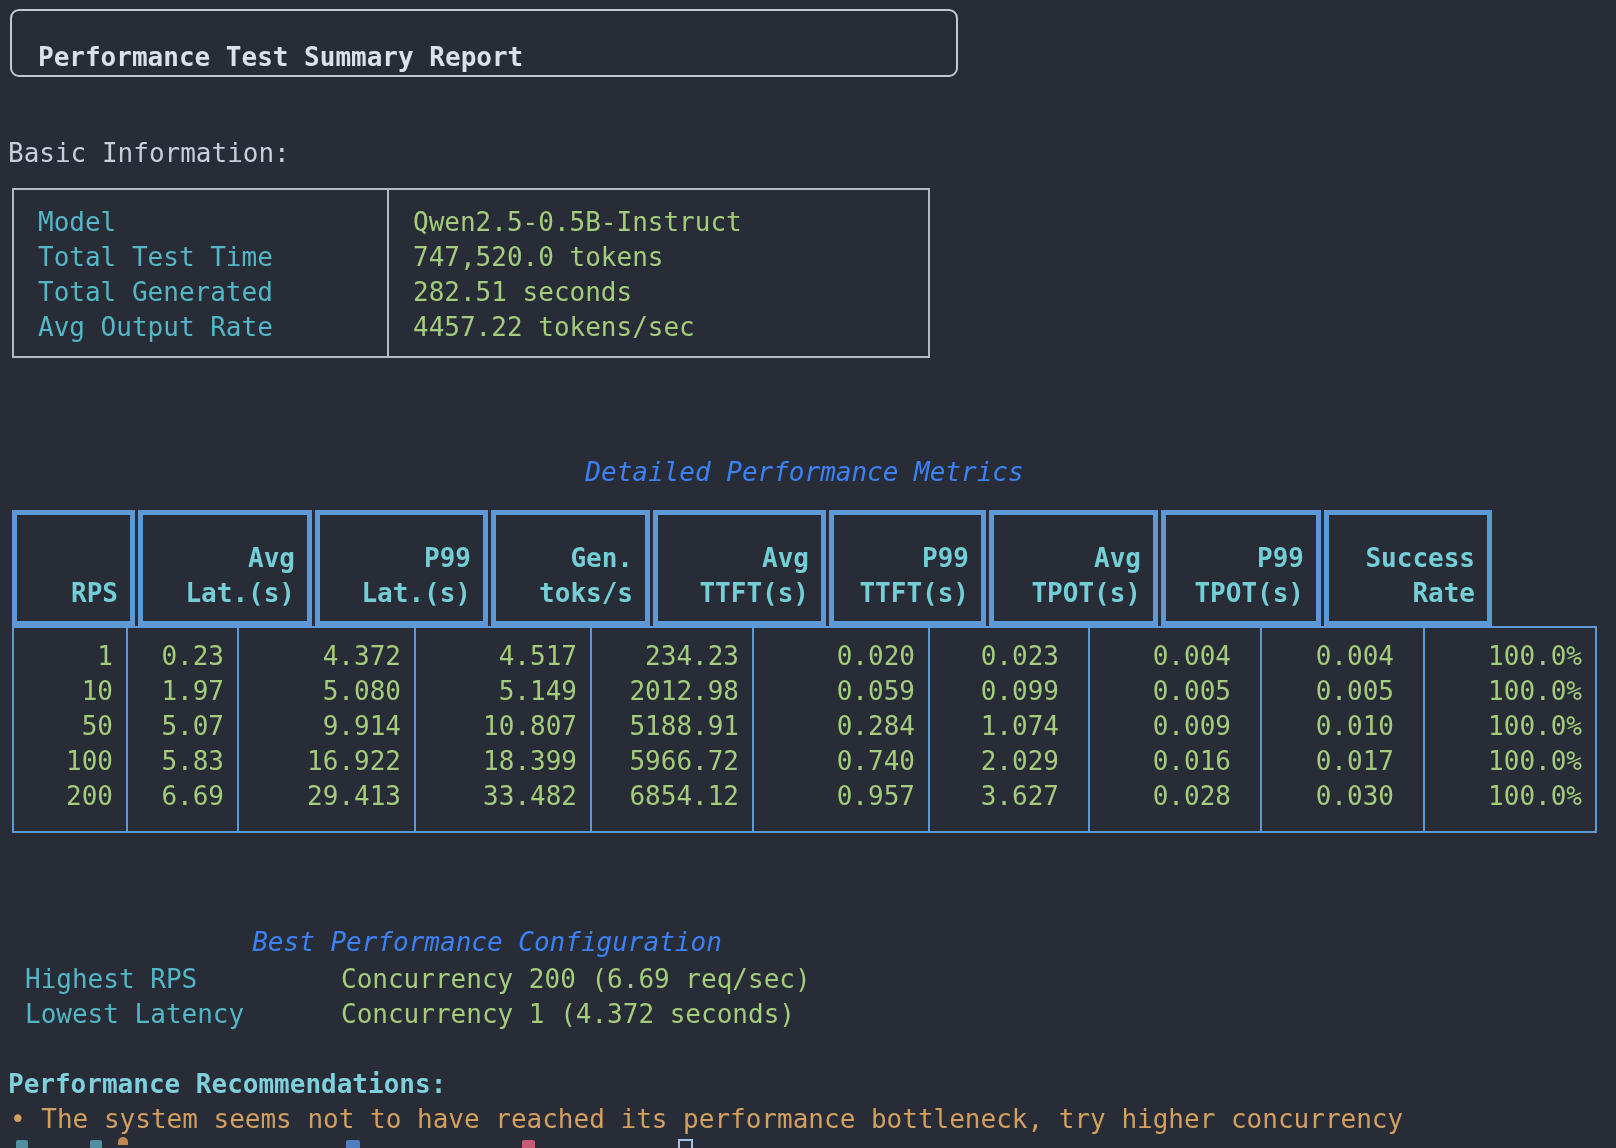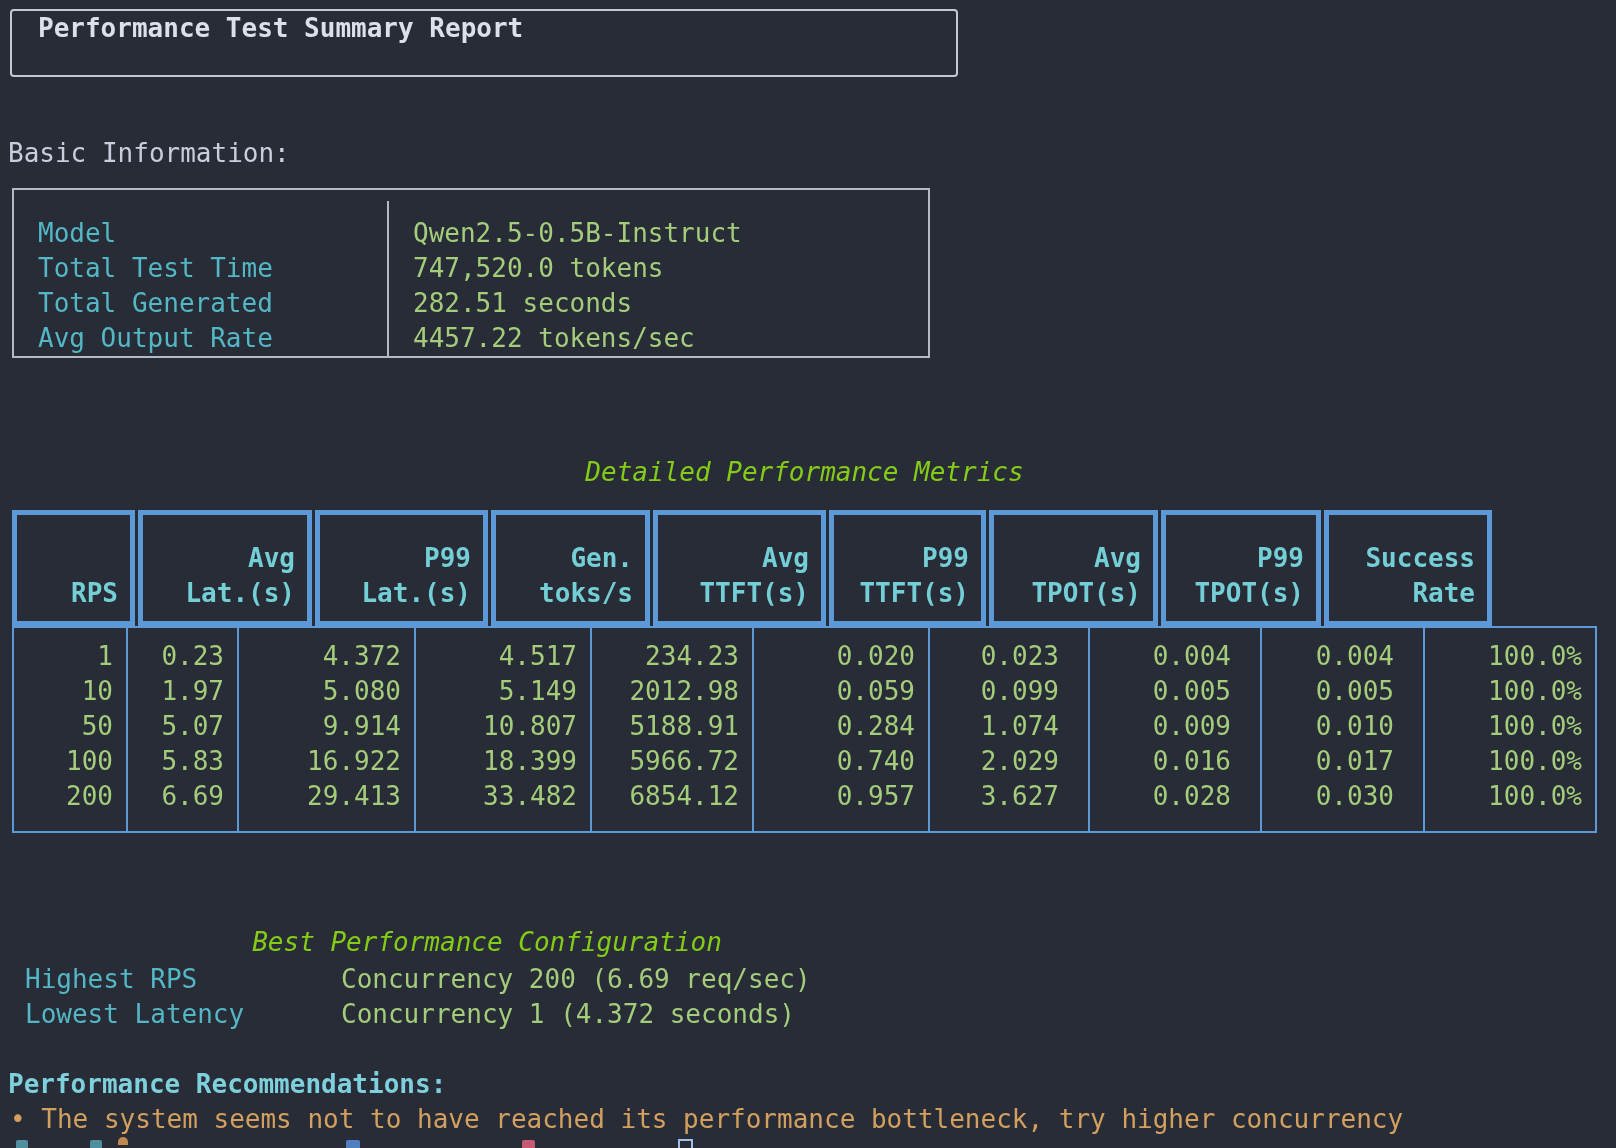--- a/index.html
+++ b/index.html
@@ -7,38 +7,38 @@
     width:1616px;height:1148px;position:relative;overflow:hidden;
     background:#282c37;
     font-family:"DejaVu Sans Mono","Liberation Mono",monospace;
     font-size:26px;line-height:35px;color:#c6cbd4;
   }
   .abs{position:absolute;}
 
   
   .title-box{
     left:10px;top:9px;width:918px;height:64px;
-    border:2px solid #c3c8d1;border-radius:4px;
-    display:flex;align-items:flex-start;padding-left:26px;box-sizing:content-box;
+    border:2px solid #c3c8d1;border-radius:9px;
+    display:flex;align-items:flex-end;padding-left:26px;box-sizing:content-box;
   }
   .title-box span{font-weight:bold;color:#dce0e8;}
 
   
   .section-heading{left:8px;top:136px;color:#c9cede;}
   .basic-box{
     left:12px;top:188px;width:914px;height:166px;
-    border:2px solid #b4bac4;display:flex;align-items:flex-end;
+    border:2px solid #b4bac4;display:flex;
   }
   .basic-col{padding-top:15px;}
   .basic-col.left{width:373px;border-right:2px solid #b4bac4;}
   .basic-col.right{flex:1;}
   .basic-col div{padding-left:24px;white-space:nowrap;}
   .cyan{color:#53b7c6;}
   .green{color:#a4cd7b;}
-  .italic-title{font-style:italic;color:#84cc16;}
+  .italic-title{font-style:italic;color:#3b82f6;}
 
   
   .metrics-title{left:12px;top:455px;width:1585px;text-align:center;}
   .mheader{left:12px;top:510px;width:1585px;height:116px;display:flex;gap:3px;}
   .hcell{
     border:5px solid #5c99d6;box-sizing:border-box;
     display:flex;align-items:flex-end;justify-content:flex-end;
     padding:12px 12px 10px 0;text-align:right;white-space:pre-line;
     font-weight:bold;color:#74ced6;flex:none;
   }

